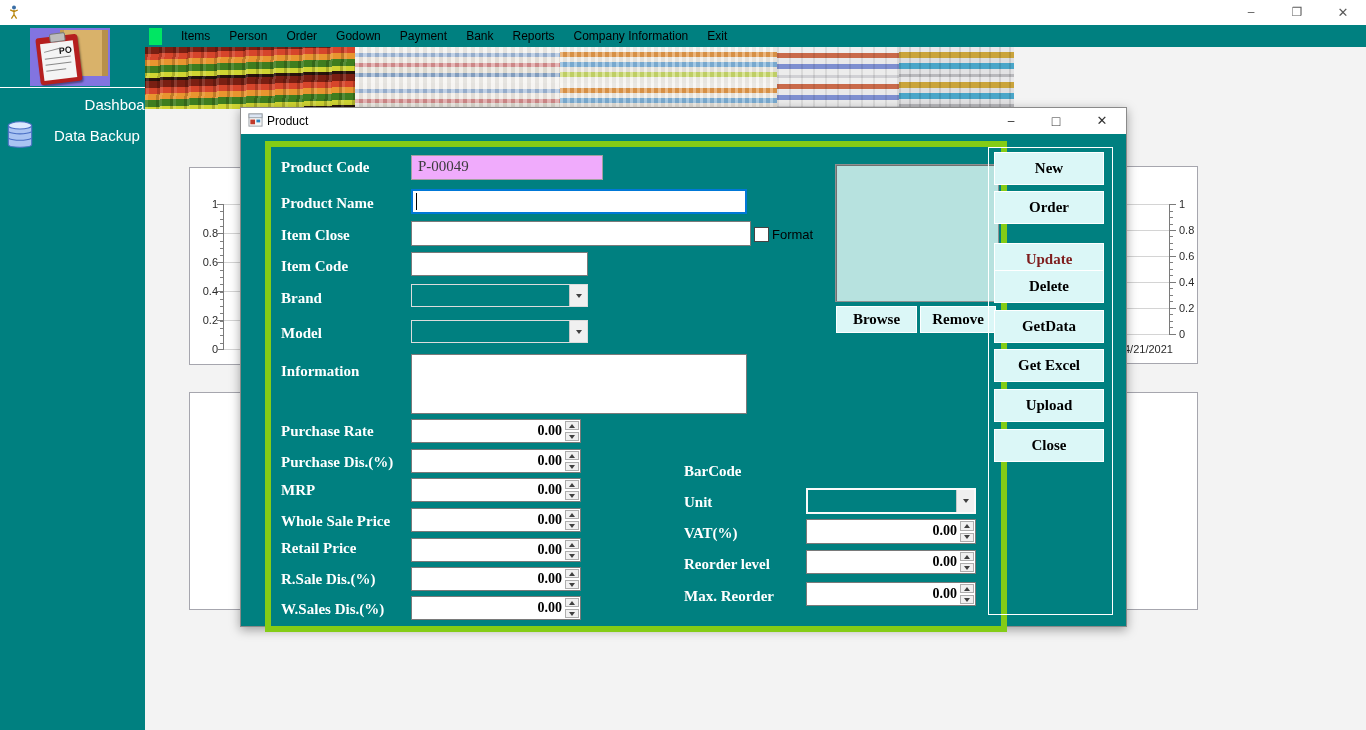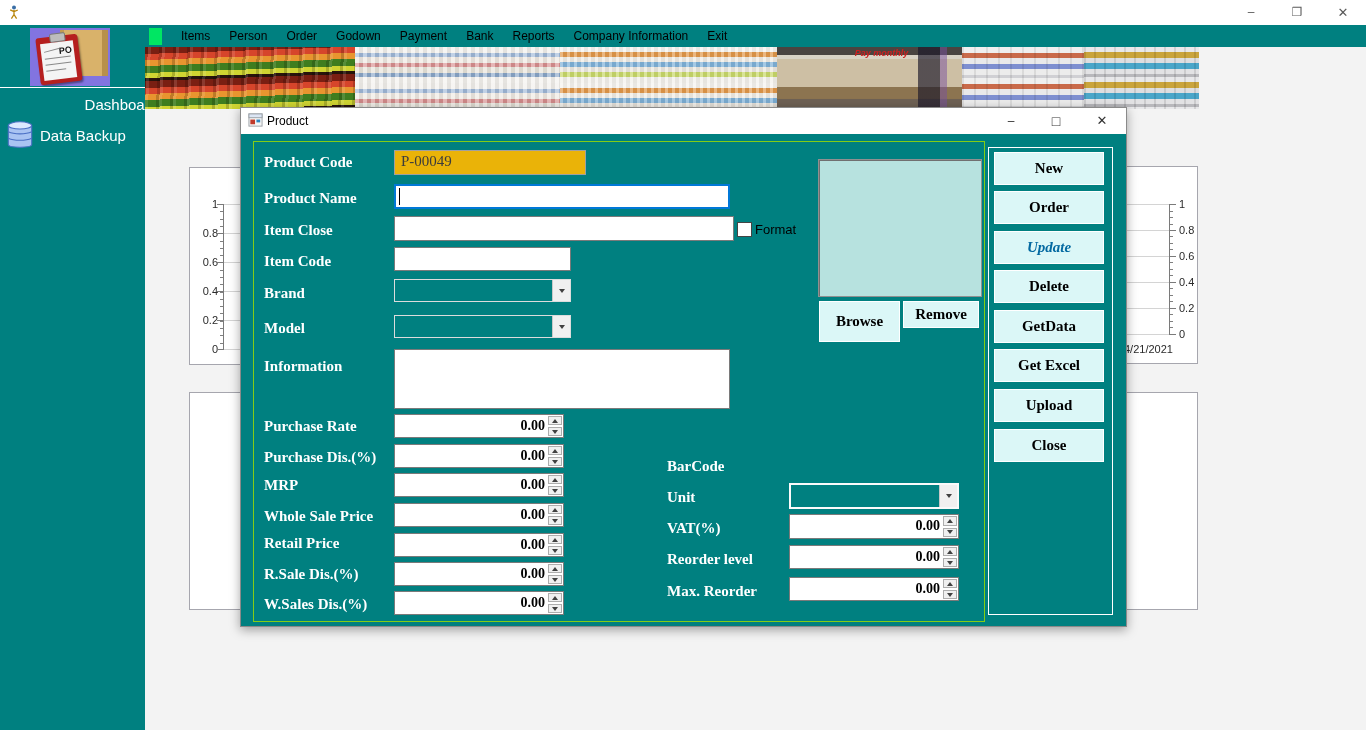--- a/index.html
+++ b/index.html
@@ -56,29 +56,29 @@
   .axis{position:absolute;background:#7a7a7a;}
   .tickmark{position:absolute;height:1px;background:#7a7a7a;}
   .minor-ticks{position:absolute;}
   
   .dialog{position:absolute;left:240px;top:107px;width:885px;height:518px;background:#008080;
           border:1px solid #8a8a8a;box-shadow:0 3px 10px rgba(0,0,0,.35);z-index:10;}
   .dlg-titlebar{position:absolute;left:0;top:0;width:100%;height:26px;background:#ffffff;}
   .dlg-title{position:absolute;left:26px;top:6px;font-size:12px;color:#000;}
   .dlg-ctl{position:absolute;top:0;width:30px;height:26px;text-align:center;line-height:26px;
            font-size:12px;color:#333;cursor:default;}
-  .form-panel{position:absolute;left:12px;top:33px;width:730px;height:479px;border:1px solid #84cc16;}
+  .form-panel{position:absolute;left:24px;top:33px;width:730px;height:479px;border:6px solid #84cc16;}
   .btns-panel{position:absolute;left:747px;top:39px;width:123px;height:466px;border:1px solid #ffffff;}
   .flabel{position:absolute;left:10px;color:#ffffff;font:bold 15px "Liberation Serif","DejaVu Serif",serif;
           white-space:nowrap;line-height:18px;}
   .flabel.r{left:413px;}
   .tbox{position:absolute;background:#ffffff;border:1px solid #7a7a7a;
         font:bold 15px "Liberation Serif","DejaVu Serif",serif;color:#000;
         padding:2px 0 0 6px;box-sizing:border-box;}
-  .tbox.disabled{background:#eab308;border:1px solid #a0a0a0;font-weight:normal;color:#3c3c3c;}
+  .tbox.disabled{background:#f0abfc;border:1px solid #a0a0a0;font-weight:normal;color:#3c3c3c;}
   .tbox.focus{border:2px solid #0078d7;}
   .caret{position:absolute;left:3px;top:2px;width:1px;height:17px;background:#000;}
   .combo{position:absolute;background:#008080;border:1px solid #dcdcdc;display:flex;box-sizing:border-box;}
   .combo.white-border{border:2px solid #fafafa;}
   .combo .fill{flex:1;}
   .combo .cbtn{width:17px;background:#f0f0f0;border-left:1px solid #c8c8c8;display:flex;
                align-items:center;justify-content:center;}
   .numbox{position:absolute;width:170px;height:24px;background:#fff;border:1px solid #7a7a7a;
           display:flex;box-sizing:border-box;}
   .num-val{flex:1;text-align:right;font:bold 14px "Liberation Serif","DejaVu Serif",serif;
@@ -135,21 +135,21 @@
   </div>
 
   <div class="side-item" style="top:92px;height:36px;">
     <span style="margin-left:3px;width:34px;height:34px;">
       <svg width="34" height="34" viewBox="0 0 32 32">
         <path d="M5 7 v18 c0 3.4 22 3.4 22 0 V7" fill="#a9c3f2" stroke="#4a6fc4"></path>
         <ellipse cx="16" cy="7" rx="11" ry="3.4" fill="#dce9ff" stroke="#4a6fc4"></ellipse>
         <path d="M5 13 c5.5 2.6 16.5 2.6 22 0 M5 19 c5.5 2.6 16.5 2.6 22 0" fill="none" stroke="#4a6fc4"></path>
       </svg>
     </span>
-    <span class="side-label" style="margin-left:3px;text-align:center;">Data Backup</span>
+    <span class="side-label" style="margin-left:17px;text-align:center;">Data Backup</span>
   </div>
 
 </div>
 
 <div class="menubar">
   <span class="menu-badge"></span>
   <span class="menu-item">Items</span>
   <span class="menu-item">Person</span>
   <span class="menu-item">Order</span>
   <span class="menu-item">Godown</span>
@@ -159,23 +159,20 @@
   <span class="menu-item">Company Information</span>
   <span class="menu-item">Exit</span>
 </div>
 
 <div class="content-bg"></div>
 
 <div class="banner">
   <div class="bimg b1"></div>
   <div class="bimg b2"></div>
   <div class="bimg b3"></div>
-  <div class="bimg b4">
-    <span class="pay-caption">Pay monthly</span>
-  </div>
   <div class="bimg b5"></div>
   <div class="bimg b6"></div>
 </div>
 
 <div class="panel" style="left:189px;top:167px;width:471px;height:196px;">
   <span class="tick-label" style="right:443px;top:30px;">1</span>
   <span class="tick-label" style="right:443px;top:59px;">0.8</span>
   <span class="tick-label" style="right:443px;top:88px;">0.6</span>
   <span class="tick-label" style="right:443px;top:117px;">0.4</span>
   <span class="tick-label" style="right:443px;top:146px;">0.2</span>
@@ -363,21 +360,21 @@
         <div class="sp">
             <i class="tri-up"></i>
           </div>
         <div class="sp">
             <i class="tri-down"></i>
           </div>
       </div>
     </div>
 
     <div class="imgbox"></div>
-    <div class="cyan-btn" style="left:565px;top:159px;width:81px;height:41px;">Browse</div>
+    <div class="cyan-btn" style="left:565px;top:159px;width:81px;height:27px;">Browse</div>
     <div class="cyan-btn" style="left:649px;top:159px;width:76px;height:27px;">Remove</div>
 
     <span class="flabel r" style="top:315px;">BarCode</span>
 
     <span class="flabel r" style="top:346px;">Unit</span>
     <div class="combo white-border" style="left:535px;top:341px;width:170px;height:26px;">
       <div class="fill"></div>
       <div class="cbtn">
           <i class="tri-down"></i>
         </div>
@@ -419,20 +416,20 @@
         <div class="sp">
             <i class="tri-down"></i>
           </div>
       </div>
     </div>
   </div>
 
   <div class="btns-panel">
     <div class="cyan-btn act-btn" style="top:4px;">New</div>
     <div class="cyan-btn act-btn" style="top:43px;">Order</div>
-    <div class="cyan-btn act-btn" style="top:83px;color:#0369a1;font-style:italic;">Update</div>
+    <div class="cyan-btn act-btn" style="top:95px;color:#7f1d1d;">Update</div>
     <div class="cyan-btn act-btn" style="top:122px;">Delete</div>
     <div class="cyan-btn act-btn" style="top:162px;">GetData</div>
     <div class="cyan-btn act-btn" style="top:201px;">Get Excel</div>
     <div class="cyan-btn act-btn" style="top:241px;">Upload</div>
     <div class="cyan-btn act-btn" style="top:281px;">Close</div>
   </div>
 </div>
 
 </body></html>

